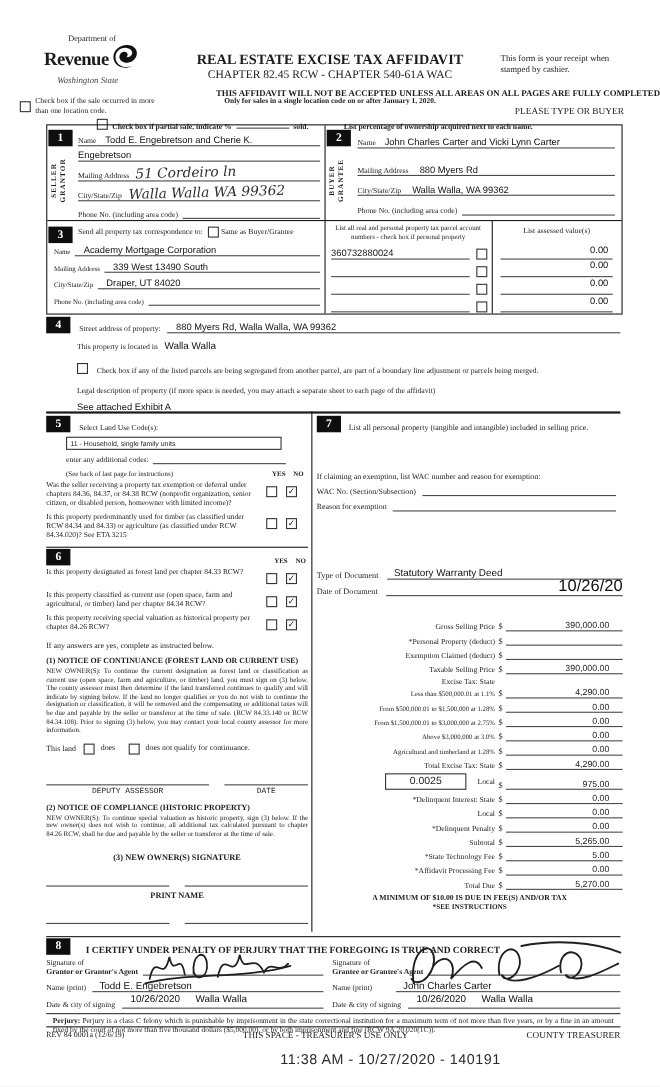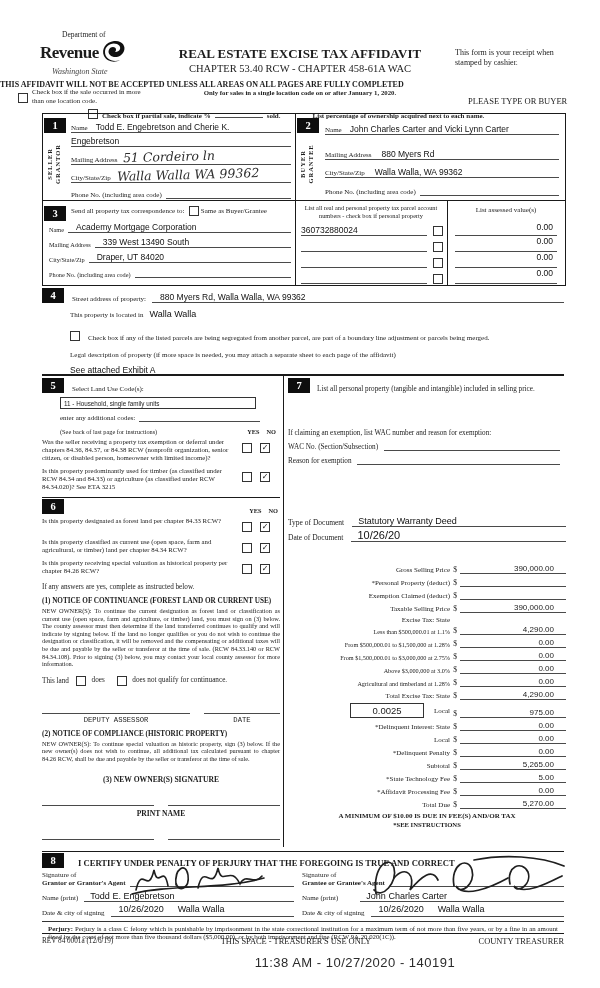--- a/index.html
+++ b/index.html
@@ -45,26 +45,26 @@
         <svg width="26" height="24" viewBox="0 0 26 24">
             <path d="M13,2 C21,1 25,7 23,12 C21,18 13,20 9,16 C6,13 8,8 12,8 C15,8 16,11 14,13 C20,13 21,7 16,5 C10,3 4,7 4,13 C4,20 12,24 19,21 C14,24 6,23 3,17 C0,10 5,3 13,2 Z" fill="#111"></path>
           </svg>
       </span>
     </div>
     <div style="font-size:8px;font-style:italic;color:#444;margin-left:12px;">Washington State</div>
   </div>
 
   <div class="abs" style="left:150px;top:46px;width:300px;text-align:center;">
     <div class="bold" style="font-size:13px;">REAL ESTATE EXCISE TAX AFFIDAVIT</div>
-    <div style="font-size:10.5px;margin-top:1px;">CHAPTER 53.40 RCW - CHAPTER 458-61A WAC</div>
+    <div style="font-size:10.5px;margin-top:1px;">CHAPTER 82.45 RCW - CHAPTER 540-61A WAC</div>
   </div>
 
   <div class="abs" style="left:455px;top:48px;width:112px;font-size:8px;line-height:10px;">This form is your receipt when stamped by cashier.</div>
 
-  <div class="abs bold" style="left:0;top:80px;width:600px;text-align:left;font-size:8px;">THIS AFFIDAVIT WILL NOT BE ACCEPTED UNLESS ALL AREAS ON ALL PAGES ARE FULLY COMPLETED</div>
+  <div class="abs bold" style="left:0;top:80px;width:600px;text-align:right;font-size:8px;">THIS AFFIDAVIT WILL NOT BE ACCEPTED UNLESS ALL AREAS ON ALL PAGES ARE FULLY COMPLETED</div>
   <div class="abs bold" style="left:0;top:89px;width:600px;text-align:center;font-size:6.8px;">Only for sales in a single location code on or after January 1, 2020.</div>
 
   <div class="abs" style="left:18px;top:88px;width:150px;">
     <span class="cb"></span>
     <span class="lab" style="display:inline-block;width:120px;vertical-align:top;line-height:8.5px;">Check box if the sale occurred in more than one location code.</span>
   </div>
 
   <div class="abs" style="left:468px;top:96px;font-size:8.5px;">PLEASE TYPE OR BUYER</div>
 
   <div class="abs" style="left:88px;top:104px;width:500px;">
@@ -325,21 +325,21 @@
     </div>
 
     <div style="height:47px;"></div>
 
     <div class="frow" style="height:15px;">
       <span class="lab" style="font-size:7.5px;">Type of Document</span>
       <span class="ul flex1 val" style="margin-left:8px;padding-left:6px;font-size:9px;">Statutory Warranty Deed</span>
     </div>
     <div class="frow" style="height:15px;">
       <span class="lab" style="font-size:7.5px;">Date of Document</span>
-      <span class="ul flex1 val" style="margin-left:8px;padding-left:6px;font-size:11px;">10/26/20</span>
+      <span class="ul flex1 val" style="margin-left:8px;padding-left:6px;font-size:15px;text-align:right;">10/26/20</span>
     </div>
 
     <div style="height:22px;"></div>
 
     <div class="mrow">
       <span class="mlabel">Gross Selling Price</span>
         <span class="mdollar">$</span>
       <span class="mline">390,000.00</span>
     </div>
     <div class="mrow">

